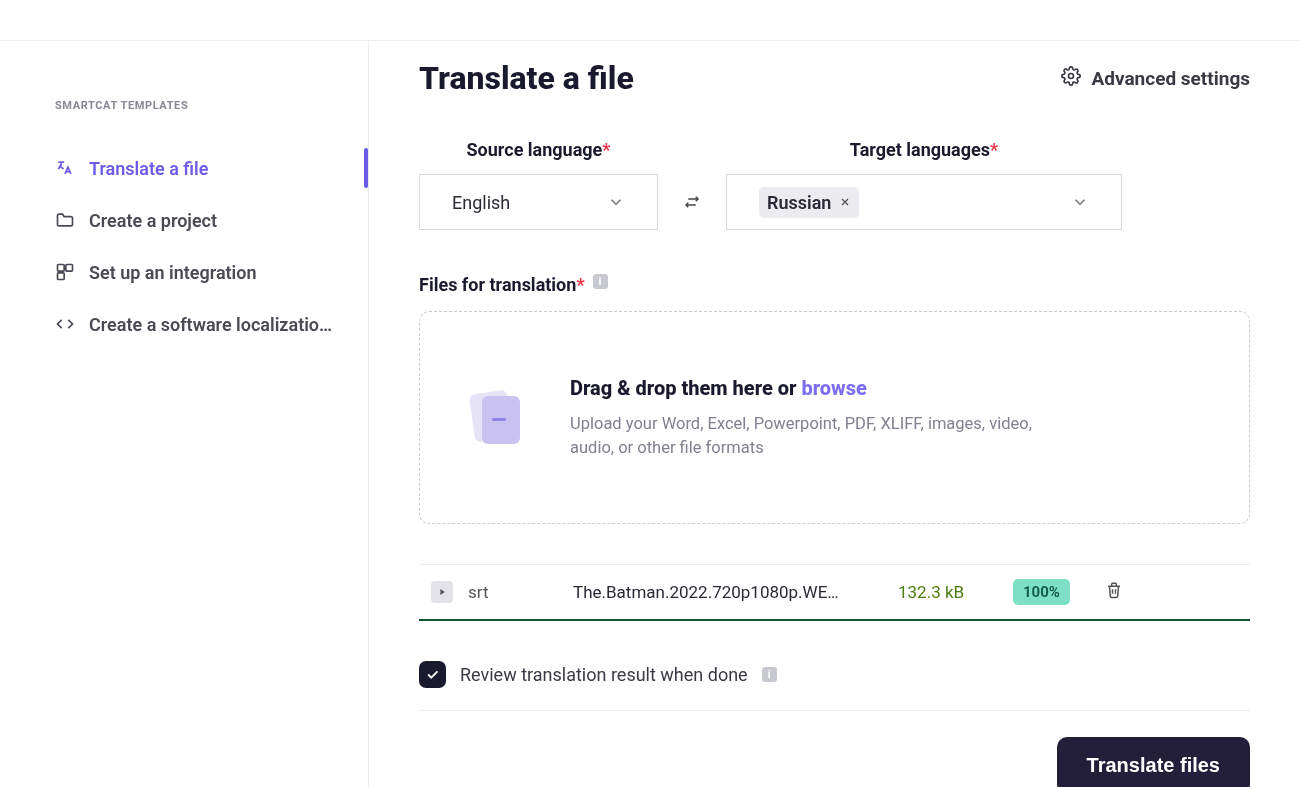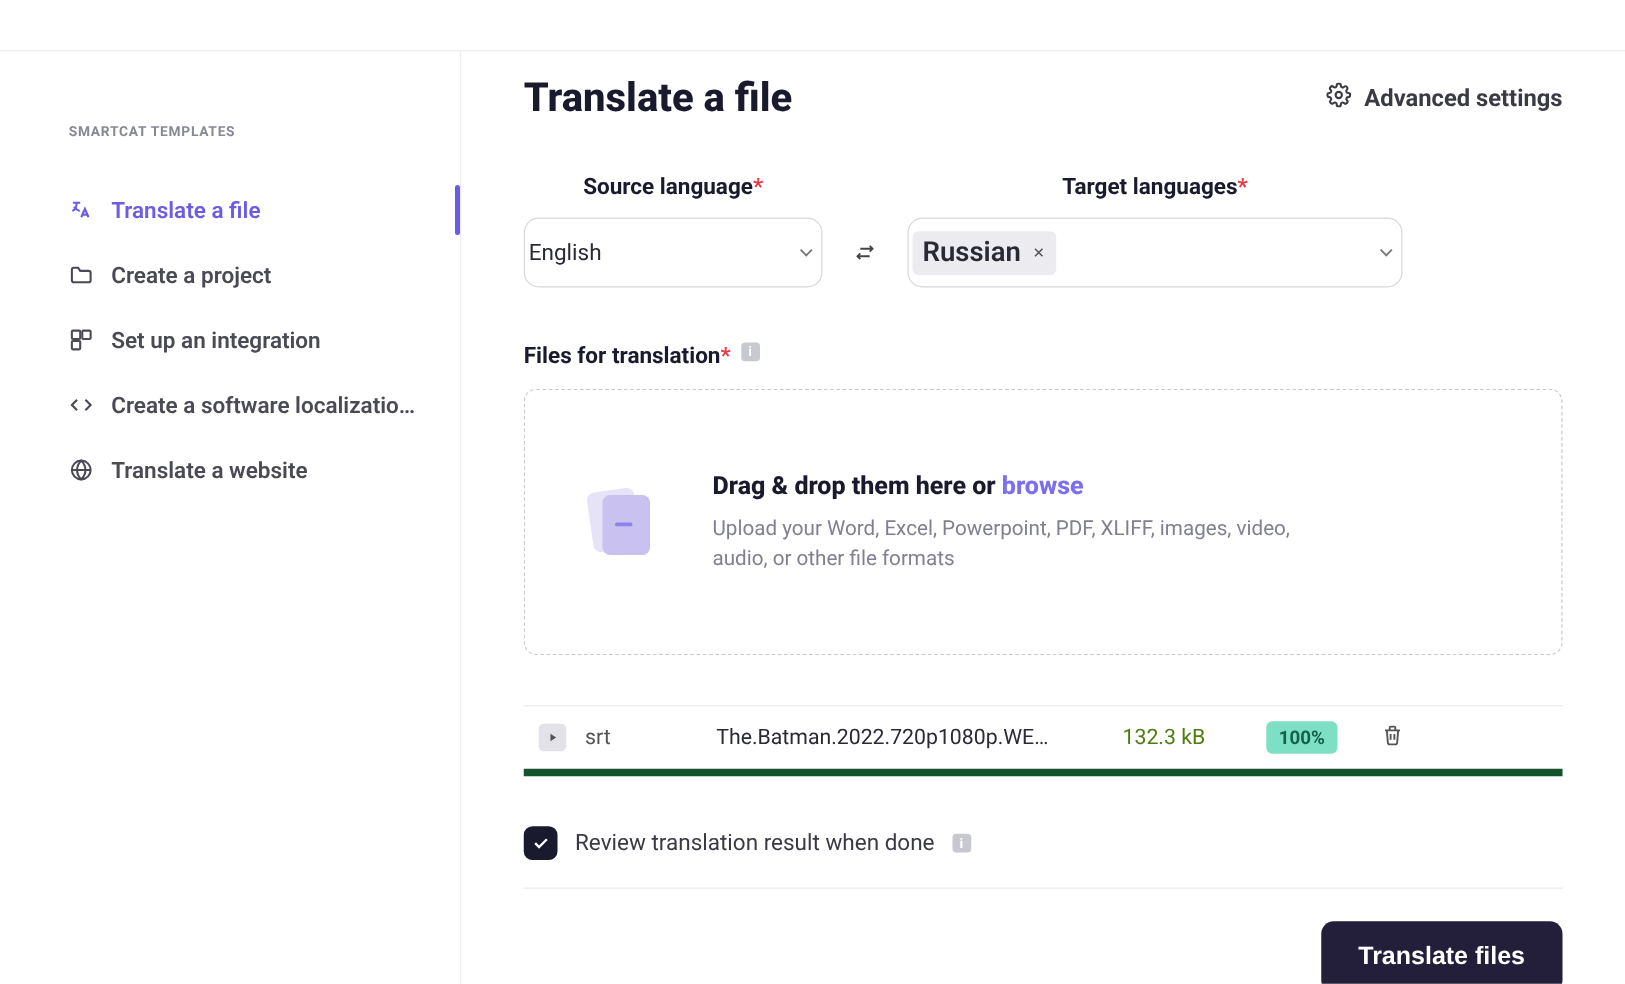--- a/index.html
+++ b/index.html
@@ -109,25 +109,25 @@
   .field-group { display: flex; flex-direction: column; align-items: center; }
   .field-label {
     font-size: 18px;
     font-weight: 700;
     color: #1a1a2e;
     margin-bottom: 14px;
   }
   .req { color: #e63946; }
   .select {
     border: 1px solid #d7d7de;
-    border-radius: 12px;
+    border-radius: 0;
     height: 56px;
     display: flex;
     align-items: center;
-    padding: 0 3px;
+    padding: 0 32px;
     font-size: 18px;
     color: #2a2a35;
     justify-content: space-between;
     cursor: pointer;
     background: #fff;
   }
   .select.source { width: 239px; }
   .select.target { width: 396px; }
   .swap {
     width: 68px;
@@ -139,21 +139,21 @@
   }
   .swap svg { width: 18px; height: 18px; color:#444; }
   .chev { width: 18px; height: 18px; color: #777; flex-shrink:0; }
   .chip {
     background: #ececf0;
     border-radius: 5px;
     padding: 5px 8px;
     display: inline-flex;
     align-items: center;
     gap: 8px;
-    font-size: 22px;
+    font-size: 18px;
     font-weight: 600;
     color: #2a2a35;
   }
   .chip .x { width: 12px; height: 12px; cursor: pointer; color:#555; }
 
   .files-label {
     margin-top: 44px;
     font-size: 18px;
     font-weight: 700;
     display: flex;
@@ -204,21 +204,21 @@
     margin-top: 12px;
     font-size: 16.5px;
     color: #808090;
     max-width: 480px;
     line-height: 1.4;
   }
 
   .file-row {
     margin-top: 40px;
     border-top: 1px solid #ececf0;
-    border-bottom: 6px solid #14532d;
+    border-bottom: 2px solid #14532d;
     height: 57px;
     display: flex;
     align-items: center;
     padding: 0 12px 0 12px;
     gap: 15px;
     font-size: 17px;
     color: #3a3a45;
   }
   .file-type-icon {
     width: 22px; height: 22px;
@@ -329,30 +329,20 @@
     <div class="side-item">
       <span class="side-icon">
         <svg viewBox="0 0 24 24" fill="none" stroke="currentColor" stroke-width="2">
             <path d="M8 7l-5 5 5 5"></path>
             <path d="M16 7l5 5-5 5"></path>
           </svg>
       </span>
       <span class="label">Create a software localizatio…</span>
     </div>
 
-    <div class="side-item">
-      <span class="side-icon">
-        <svg viewBox="0 0 24 24" fill="none" stroke="currentColor" stroke-width="2">
-            <circle cx="12" cy="12" r="9"></circle>
-            <path d="M3 12h18"></path>
-            <path d="M12 3c2.5 2.5 4 5.5 4 9s-1.5 6.5-4 9c-2.5-2.5-4-5.5-4-9s1.5-6.5 4-9z"></path>
-          </svg>
-      </span>
-      <span class="label">Translate a website</span>
-    </div>
   </aside>
 
   <main class="main">
     <div class="main-header">
       <h1 class="page-title">Translate a file</h1>
       <div class="adv-settings">
         <span>
           <svg viewBox="0 0 24 24" fill="none" stroke="currentColor" stroke-width="2">
               <circle cx="12" cy="12" r="3"></circle>
               <path d="M19.4 15a1.7 1.7 0 0 0 .34 1.87l.06.06a2 2 0 1 1-2.83 2.83l-.06-.06a1.7 1.7 0 0 0-1.87-.34 1.7 1.7 0 0 0-1 1.56V21a2 2 0 1 1-4 0v-.09a1.7 1.7 0 0 0-1-1.56 1.7 1.7 0 0 0-1.87.34l-.06.06a2 2 0 1 1-2.83-2.83l.06-.06A1.7 1.7 0 0 0 4.6 15a1.7 1.7 0 0 0-1.56-1H3a2 2 0 1 1 0-4h.09A1.7 1.7 0 0 0 4.6 9a1.7 1.7 0 0 0-.34-1.87l-.06-.06A2 2 0 1 1 7.03 4.24l.06.06A1.7 1.7 0 0 0 9 4.6a1.7 1.7 0 0 0 1-1.56V3a2 2 0 1 1 4 0v.09c0 .67.4 1.27 1 1.51a1.7 1.7 0 0 0 1.87-.34l.06-.06a2 2 0 1 1 2.83 2.83l-.06.06A1.7 1.7 0 0 0 19.4 9c.24.6.84 1 1.51 1H21a2 2 0 1 1 0 4h-.09c-.67 0-1.27.4-1.51 1z"></path>

